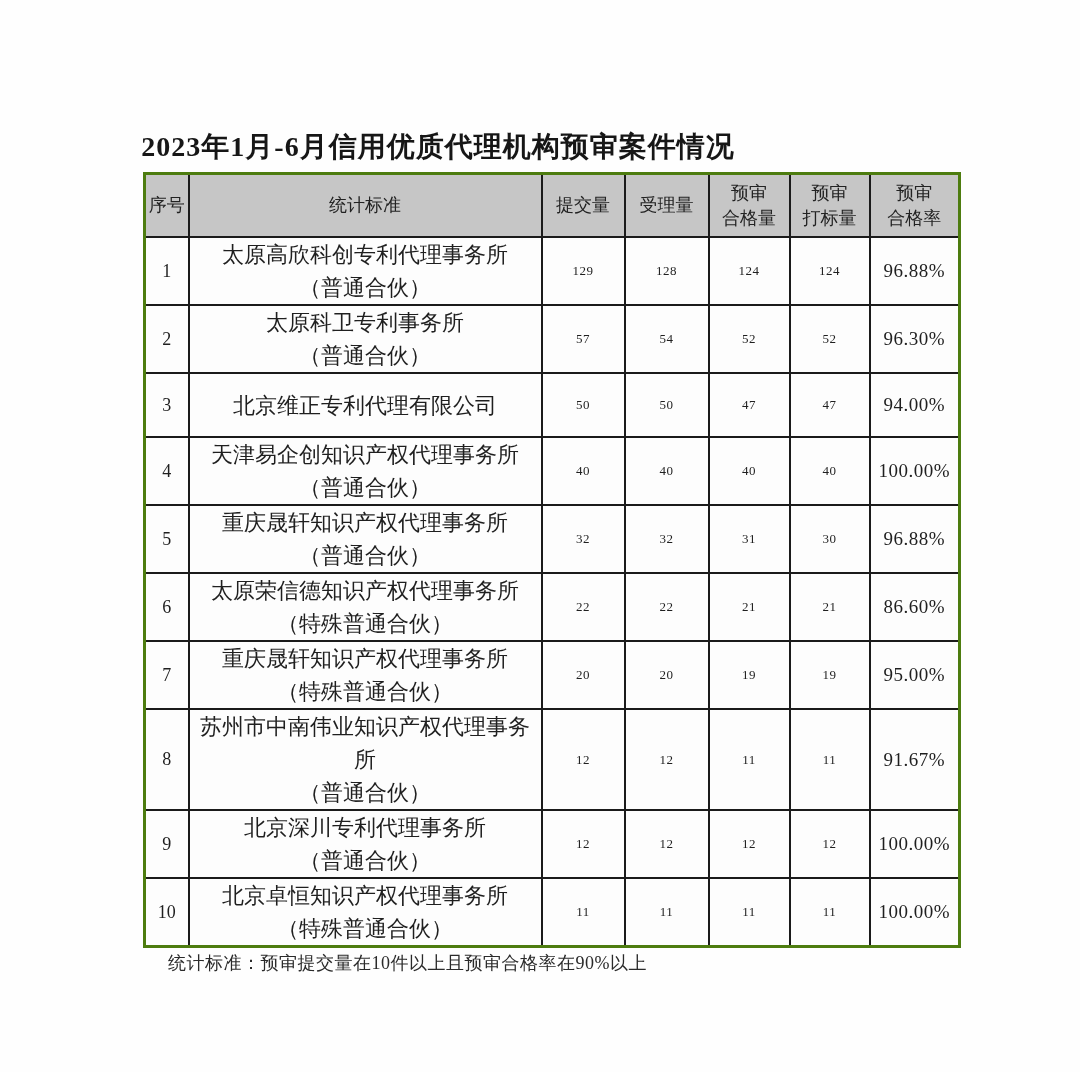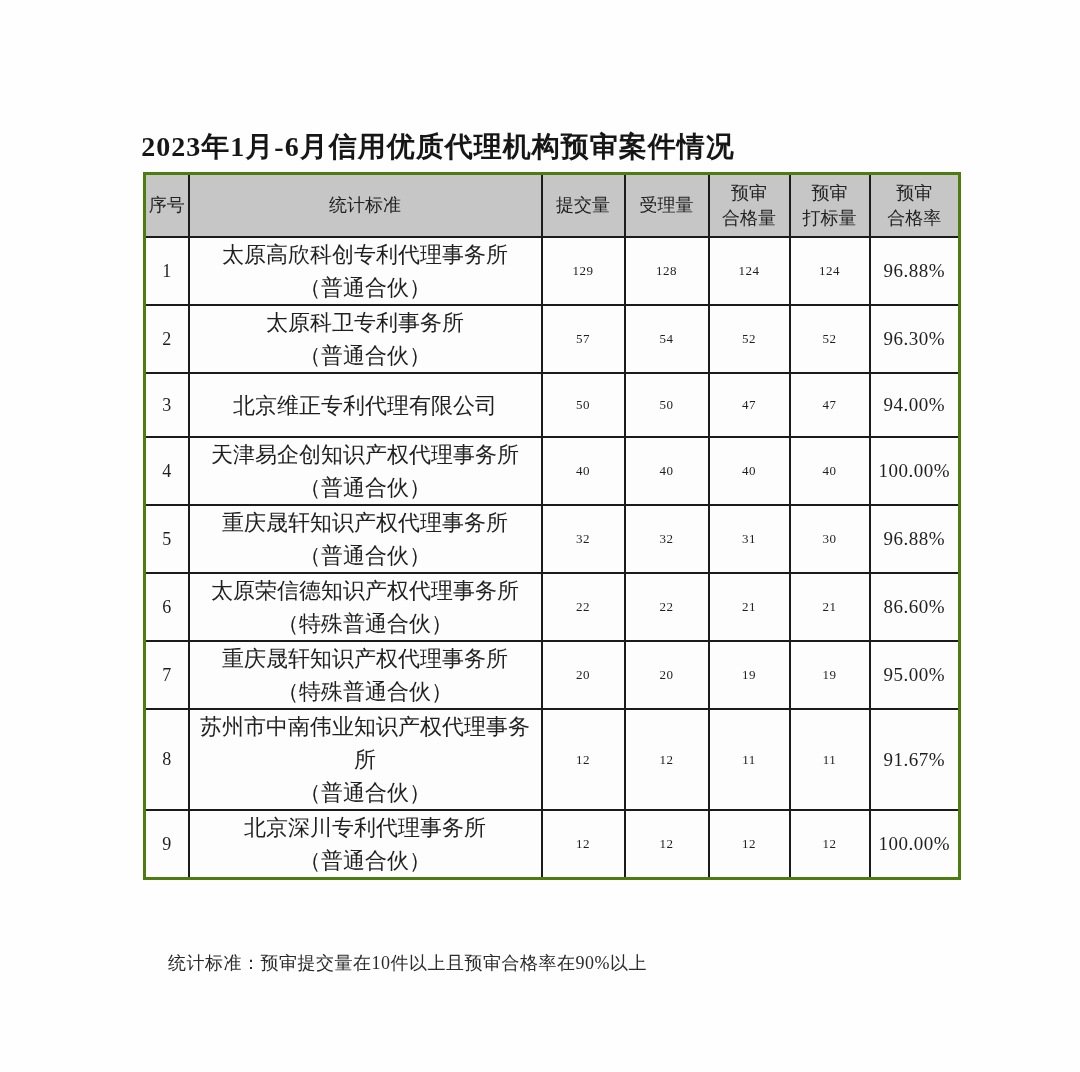--- a/index.html
+++ b/index.html
@@ -191,18 +191,28 @@
       <tr>
         <td class="cell-no">9</td>
         <td class="cell-name">北京深川专利代理事务所
 （普通合伙）</td>
         <td class="cell-num">12</td>
         <td class="cell-num">12</td>
         <td class="cell-num">12</td>
         <td class="cell-num">12</td>
         <td class="cell-rate">100.00%</td>
       </tr>
+      <tr>
+        <td class="cell-no">10</td>
+        <td class="cell-name">北京卓恒知识产权代理事务所
+（特殊普通合伙）</td>
+        <td class="cell-num">11</td>
+        <td class="cell-num">11</td>
+        <td class="cell-num">11</td>
+        <td class="cell-num">11</td>
+        <td class="cell-rate">100.00%</td>
+      </tr>
     </tbody>
   </table>
 
   <div class="footer-note">统计标准：预审提交量在10件以上且预审合格率在90%以上</div>
 
 </div>
 
 </body></html>

